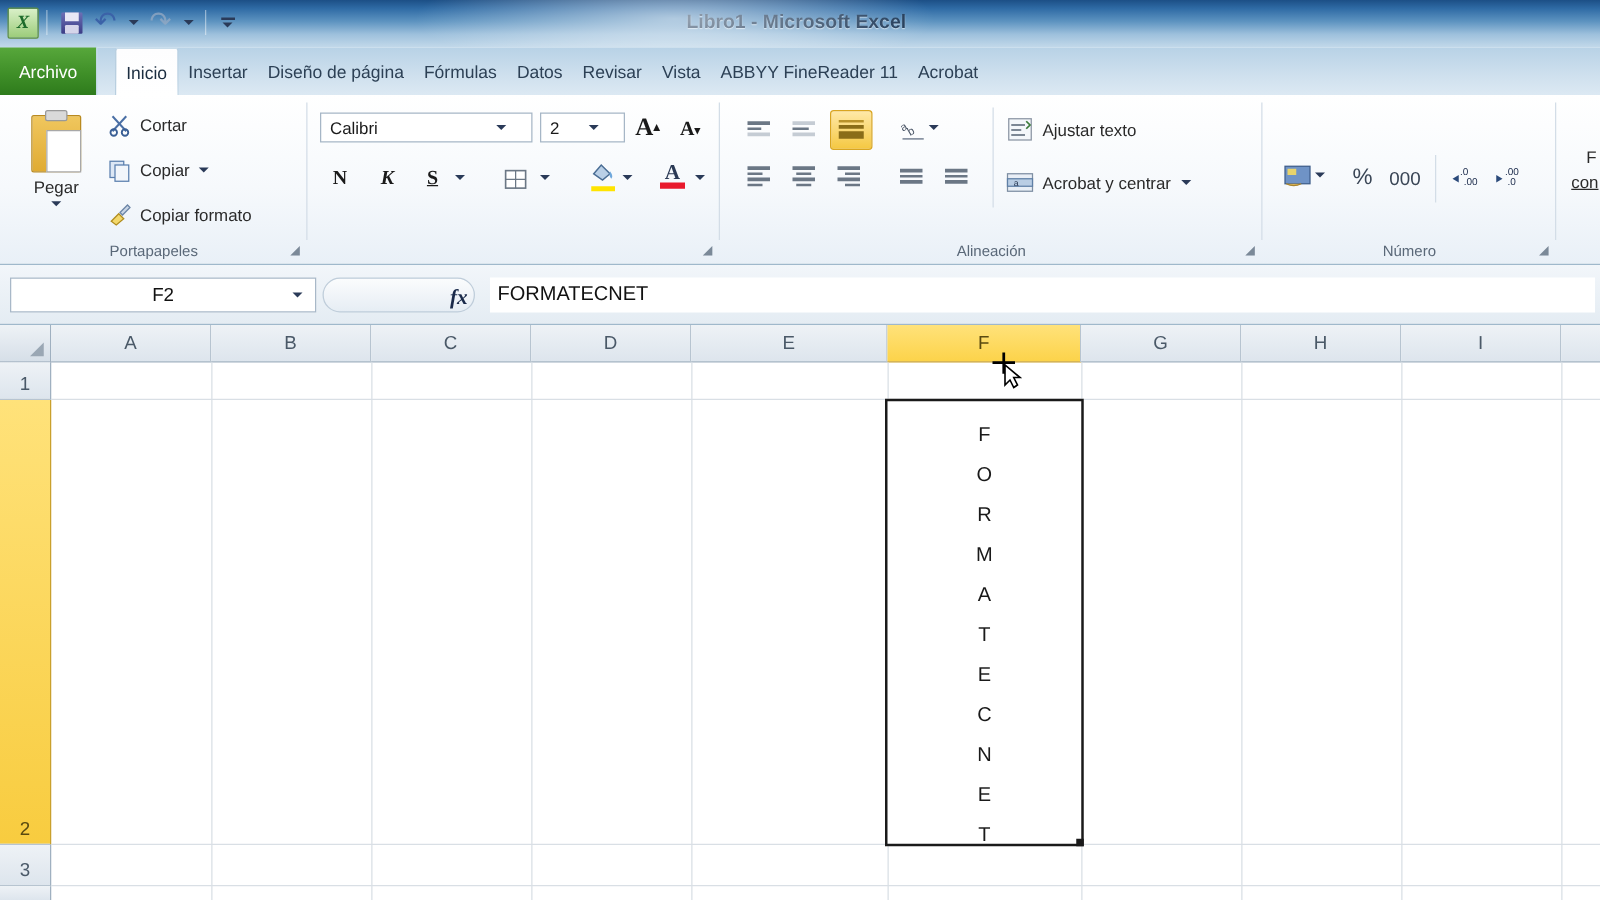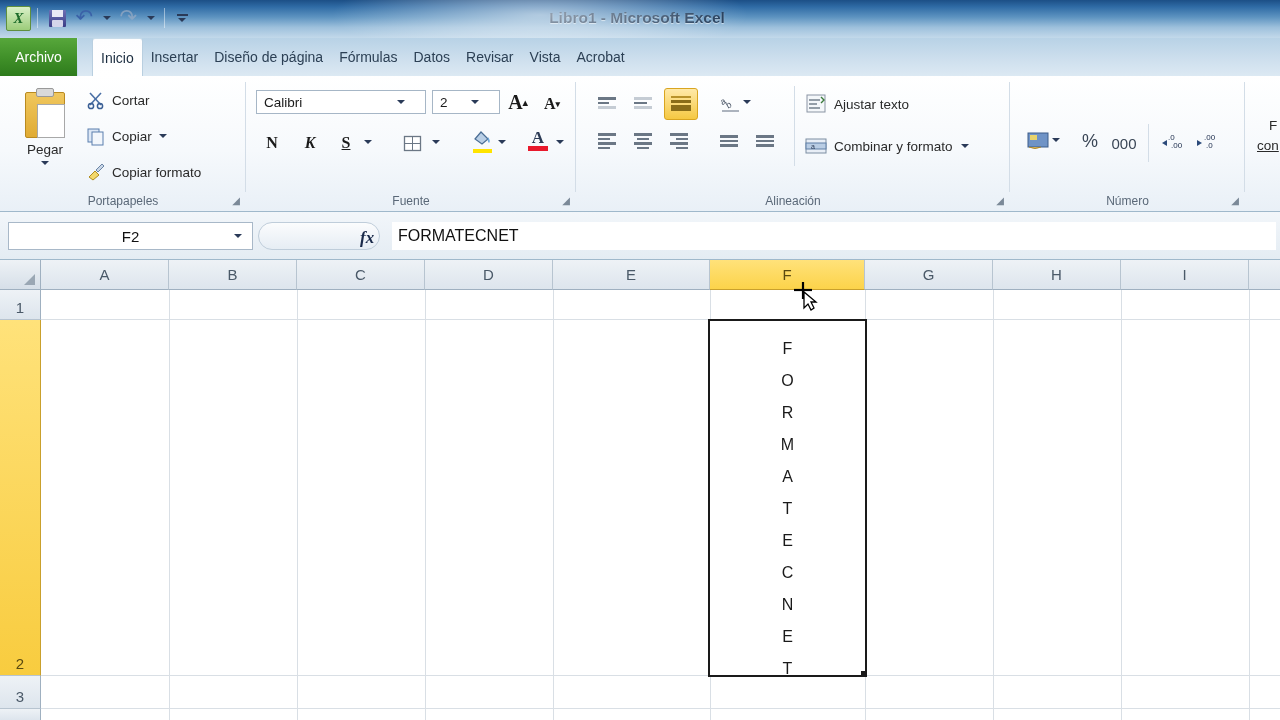--- a/index.html
+++ b/index.html
@@ -209,20 +209,21 @@
 <div class="tabstrip">
   <div class="tab-file">Archivo</div>
   <div class="tabs">
     <div class="tab active">Inicio</div>
     <div class="tab">Insertar</div>
     <div class="tab">Diseño de página</div>
     <div class="tab">Fórmulas</div>
     <div class="tab">Datos</div>
     <div class="tab">Revisar</div>
     <div class="tab">Vista</div>
+    <div class="tab">ABBYY FineReader 11</div>
     <div class="tab">Acrobat</div>
   </div>
 </div>
 
 <div class="ribbon">
 
   <div class="group" style="left:0;width:246px">
     <div class="paste-big">
       <div class="clip-ic">
         <div class="clip-board"></div>
@@ -321,21 +322,20 @@
     <div style="position:absolute;left:252px;top:64px" class="tri"></div>
 
     <div class="fbtn" style="position:absolute;left:278px;top:52px">
       <div style="position:relative;width:22px;height:24px">
         <div style="font-family:'Liberation Serif',serif;font-weight:bold;font-size:17px;color:#2b3a55;text-align:center;line-height:17px">A</div>
         <div style="position:absolute;left:1px;bottom:2px;width:20px;height:5px;background:#e8192c"></div>
       </div>
     </div>
     <div style="position:absolute;left:310px;top:64px" class="tri"></div>
 
-    <div class="group-label">Fuente</div>
     <div class="dlg-launch">◢</div>
     <div class="group-sep" style="right:0"></div>
   </div>
 
   <div class="group" style="left:576px;width:434px">
     <div class="albtn" style="position:absolute;left:16px;top:14px">
       <div class="lines">
           <i></i>
           <i style="width:11px"></i>
           <i style="background:#c5ccd4"></i>
@@ -419,21 +419,21 @@
     </div>
 
     <div class="btn" style="position:absolute;left:228px;top:58px">
       <div class="mini-ic" style="width:24px;height:24px">
         <svg width="24" height="24" viewBox="0 0 24 24">
           <rect x="2" y="5" width="20" height="14" fill="#e8eef6" stroke="#7d8ea2" stroke-width="1"></rect>
           <rect x="2" y="9" width="20" height="6" fill="#b9cde4" stroke="#5e7fa6" stroke-width="1"></rect>
           <text x="7" y="14.5" font-size="7" fill="#2b3a55" font-family="Liberation Sans">a</text>
         </svg>
       </div>
-      <span class="lbl">Combinar y formato</span>
+      <span class="lbl">Acrobat y centrar</span>
       <span class="tri" style="margin-left:8px"></span>
     </div>
 
     <div class="group-label">Alineación</div>
     <div class="dlg-launch">◢</div>
     <div class="group-sep" style="right:0"></div>
   </div>
 
   <div class="group" style="left:1010px;width:235px">
     <div class="fbtn" style="position:absolute;left:14px;top:52px">

